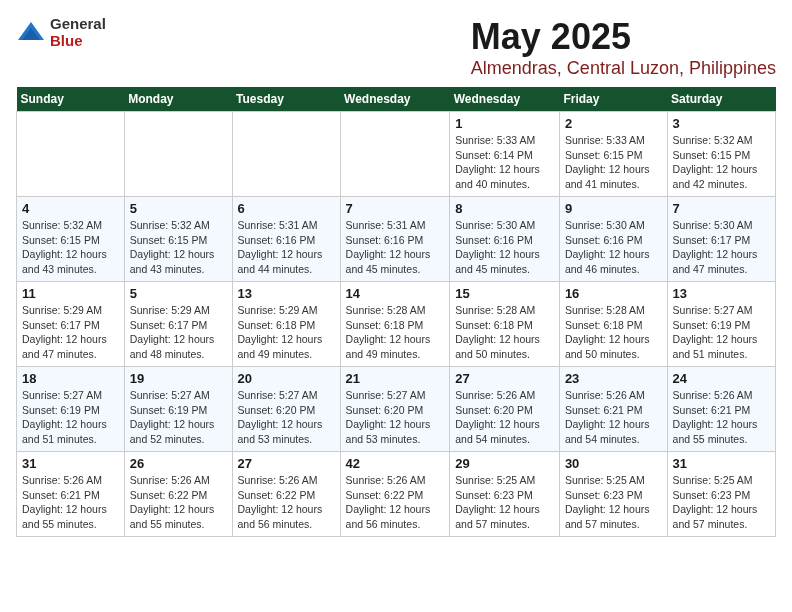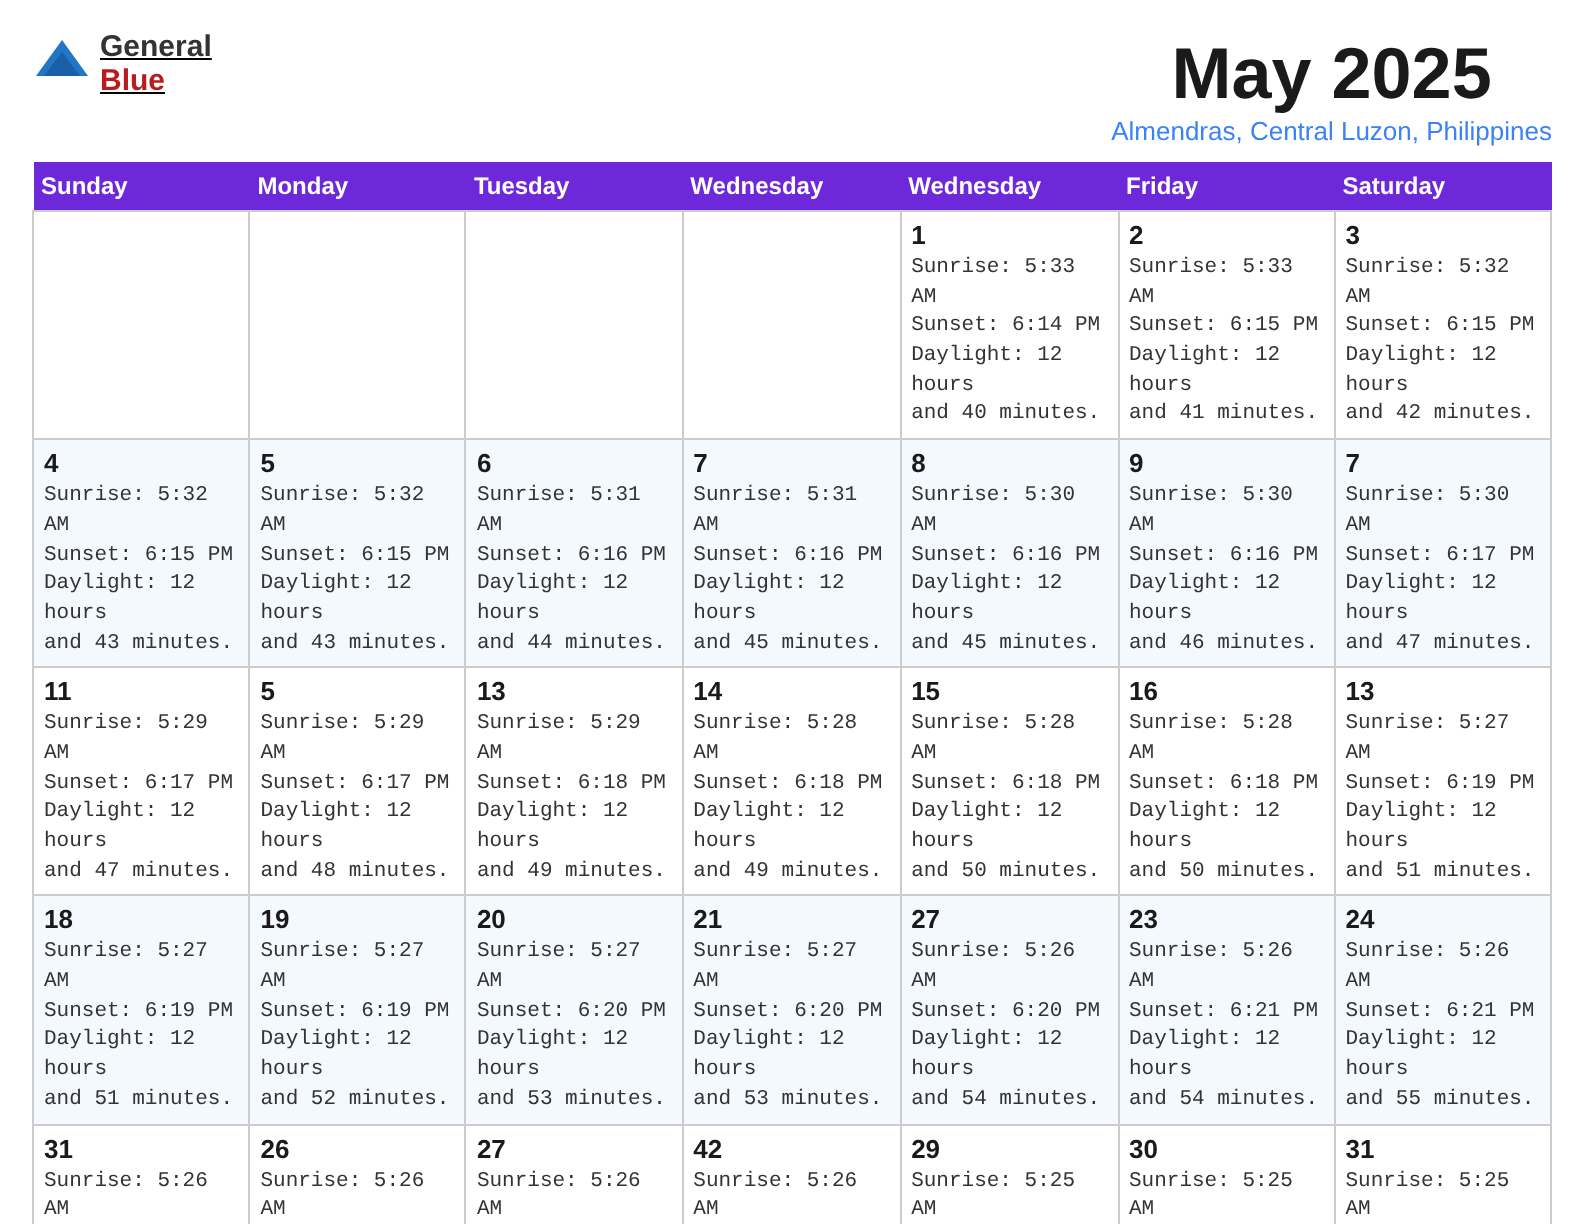--- a/index.html
+++ b/index.html
@@ -11,54 +11,54 @@
       padding: 16px;
     }
     .header {
       display: flex;
       justify-content: space-between;
       align-items: flex-start;
       margin-bottom: 8px;
     }
     .logo {
       display: flex;
-      text-decoration: underline;
+      align-items: center;
     }
     .logo-text {
       display: flex;
       flex-direction: column;
       font-weight: bold;
       line-height: 1.1;
     }
     .logo-general { font-size: 15px; color: #333; }
     .logo-blue { font-size: 15px; color: #b91c1c; }
     .logo-icon {
       width: 30px;
       height: 30px;
       margin-right: 4px;
     }
     .title-block {
-      text-align: center;
+      text-align: left;
     }
     .month-title {
       font-size: 36px;
       font-weight: bold;
       color: #1a1a1a;
     }
     .location {
-      font-size: 13px;
-      color: #3b82f6;
+      font-size: 18px;
+      color: #7f1d1d;
     }
     table {
       width: 100%;
       border-collapse: collapse;
       font-size: 11px;
     }
     thead th {
-      background-color: #6d28d9;
+      background-color: #14532d;
       color: #fff;
       padding: 5px 4px;
       text-align: left;
       font-size: 12px;
       font-weight: bold;
     }
     tbody td {
       border: 1px solid #ccc;
       vertical-align: top;
       padding: 4px 5px;
@@ -69,21 +69,20 @@
       font-size: 13px;
       font-weight: bold;
       color: #1a1a1a;
       display: block;
       margin-bottom: 2px;
     }
     .day-info {
       color: #333;
       font-size: 10.5px;
       line-height: 1.4;
-      font-family: Liberation Mono, monospace;
     }
     .empty {
       background: #f9f9f9;
     }
     .week-row td { background: #fff; }
     .week-row:nth-child(even) td { background: #f4f8ff; }
   </style>
 </head>
 <body>
 

